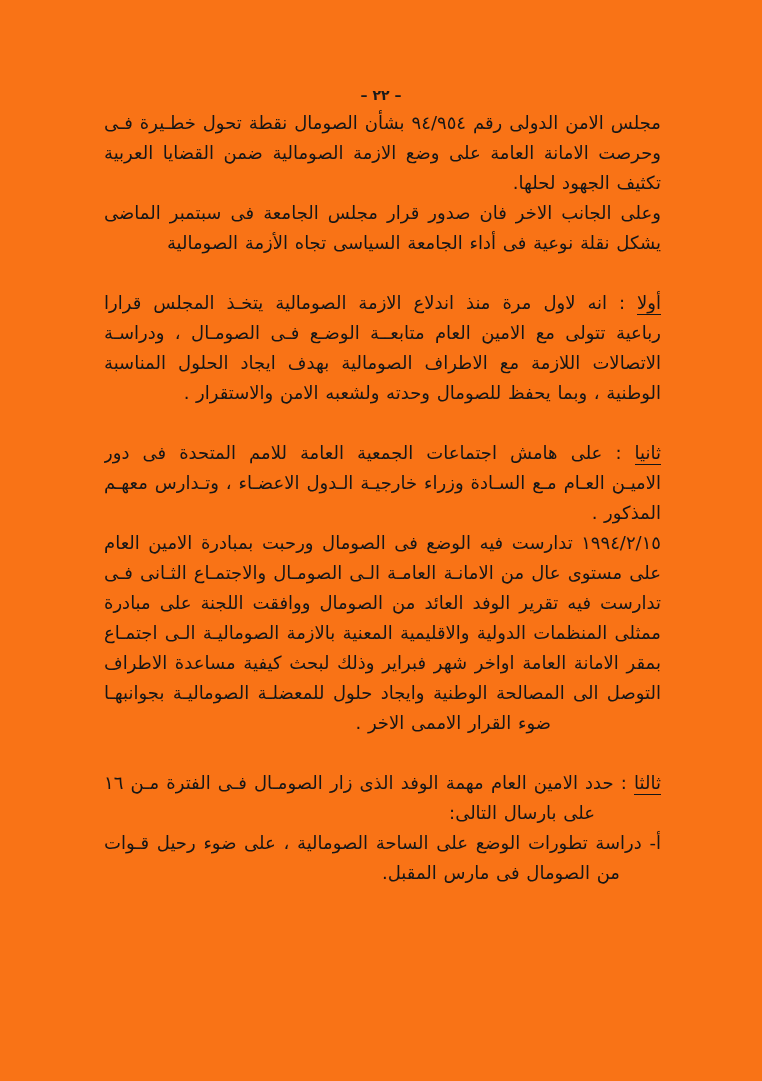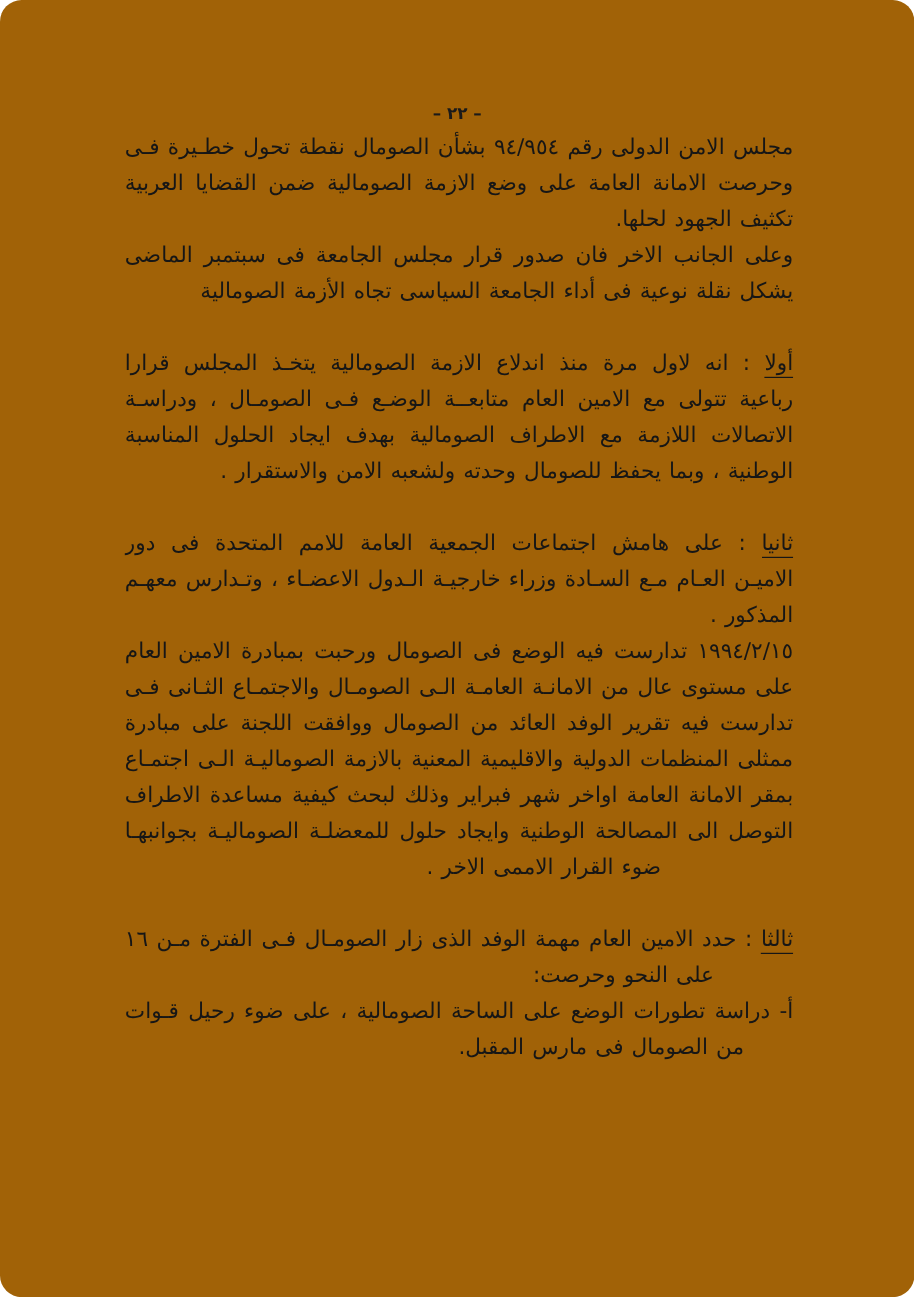--- a/index.html
+++ b/index.html
@@ -11,22 +11,21 @@
     width: 762px;
     height: 1081px;
     overflow: hidden;
     position: relative;
     font-family: "DejaVu Sans", "Liberation Sans", sans-serif;
     color: #141414;
   }
   .page {
     position: absolute;
     inset: 0;
-    background: #a16207;
-    border-radius: 18px;
+    background: #f97316;
   }
   .page-number {
     position: absolute;
     top: 87px;
     left: 0;
     right: 0;
     text-align: center;
     direction: rtl;
     font-size: 14px;
     font-weight: bold;
@@ -93,18 +92,18 @@
         <div class="line j">١٩٩٤/٢/١٥ تدارست فيه الوضع فى الصومال ورحبت بمبادرة الامين العام بارسال وفـد</div>
         <div class="line j">على مستوى عال من  الامانـة العامـة الـى الصومـال والاجتمـاع الثـانى فـى ١٩٩٥/١/١٩</div>
         <div class="line j">تدارست فيه تقرير  الوفد العائد من الصومال ووافقت اللجنة على مبادرة الامين العام بدعوة</div>
         <div class="line j">ممثلى المنظمات الدولية والاقليمية المعنية بالازمة  الصوماليـة الـى اجتمـاع تشـاورى يعقد</div>
         <div class="line j">بمقر الامانة العامة اواخر شهر فبراير وذلك لبحث كيفية مساعدة الاطراف الصومالية  فـى</div>
         <div class="line j">التوصل الى المصالحة الوطنية وايجاد  حلول للمعضلـة الصوماليـة بجوانبهـا المختلفـة فـى</div>
         <div class="line s" style="padding-right: 110px;">ضوء القرار الاممى الاخر .</div>
       </div>
       <div class="para gap">
         <div class="line j"><span class="label">ثالثا</span> : حدد الامين العام مهمة الوفد الذى زار  الصومـال فـى الفترة مـن ١٦ الـى ٢٦ ديسـمبر</div>
-        <div class="line s" style="padding-right: 66px;">على النحو وحرصت:</div>
+        <div class="line s" style="padding-right: 66px;">على بارسال التالى:</div>
         <div class="line j">أ-  دراسة تطورات الوضع على الساحة الصومالية ، على ضوء  رحيل قـوات الامـم المتحـدة</div>
         <div class="line s" style="padding-right: 41px; text-align: right;">من الصومال فى مارس المقبل.</div>
       </div>
     </div>
 </div>
 
 </body></html>

